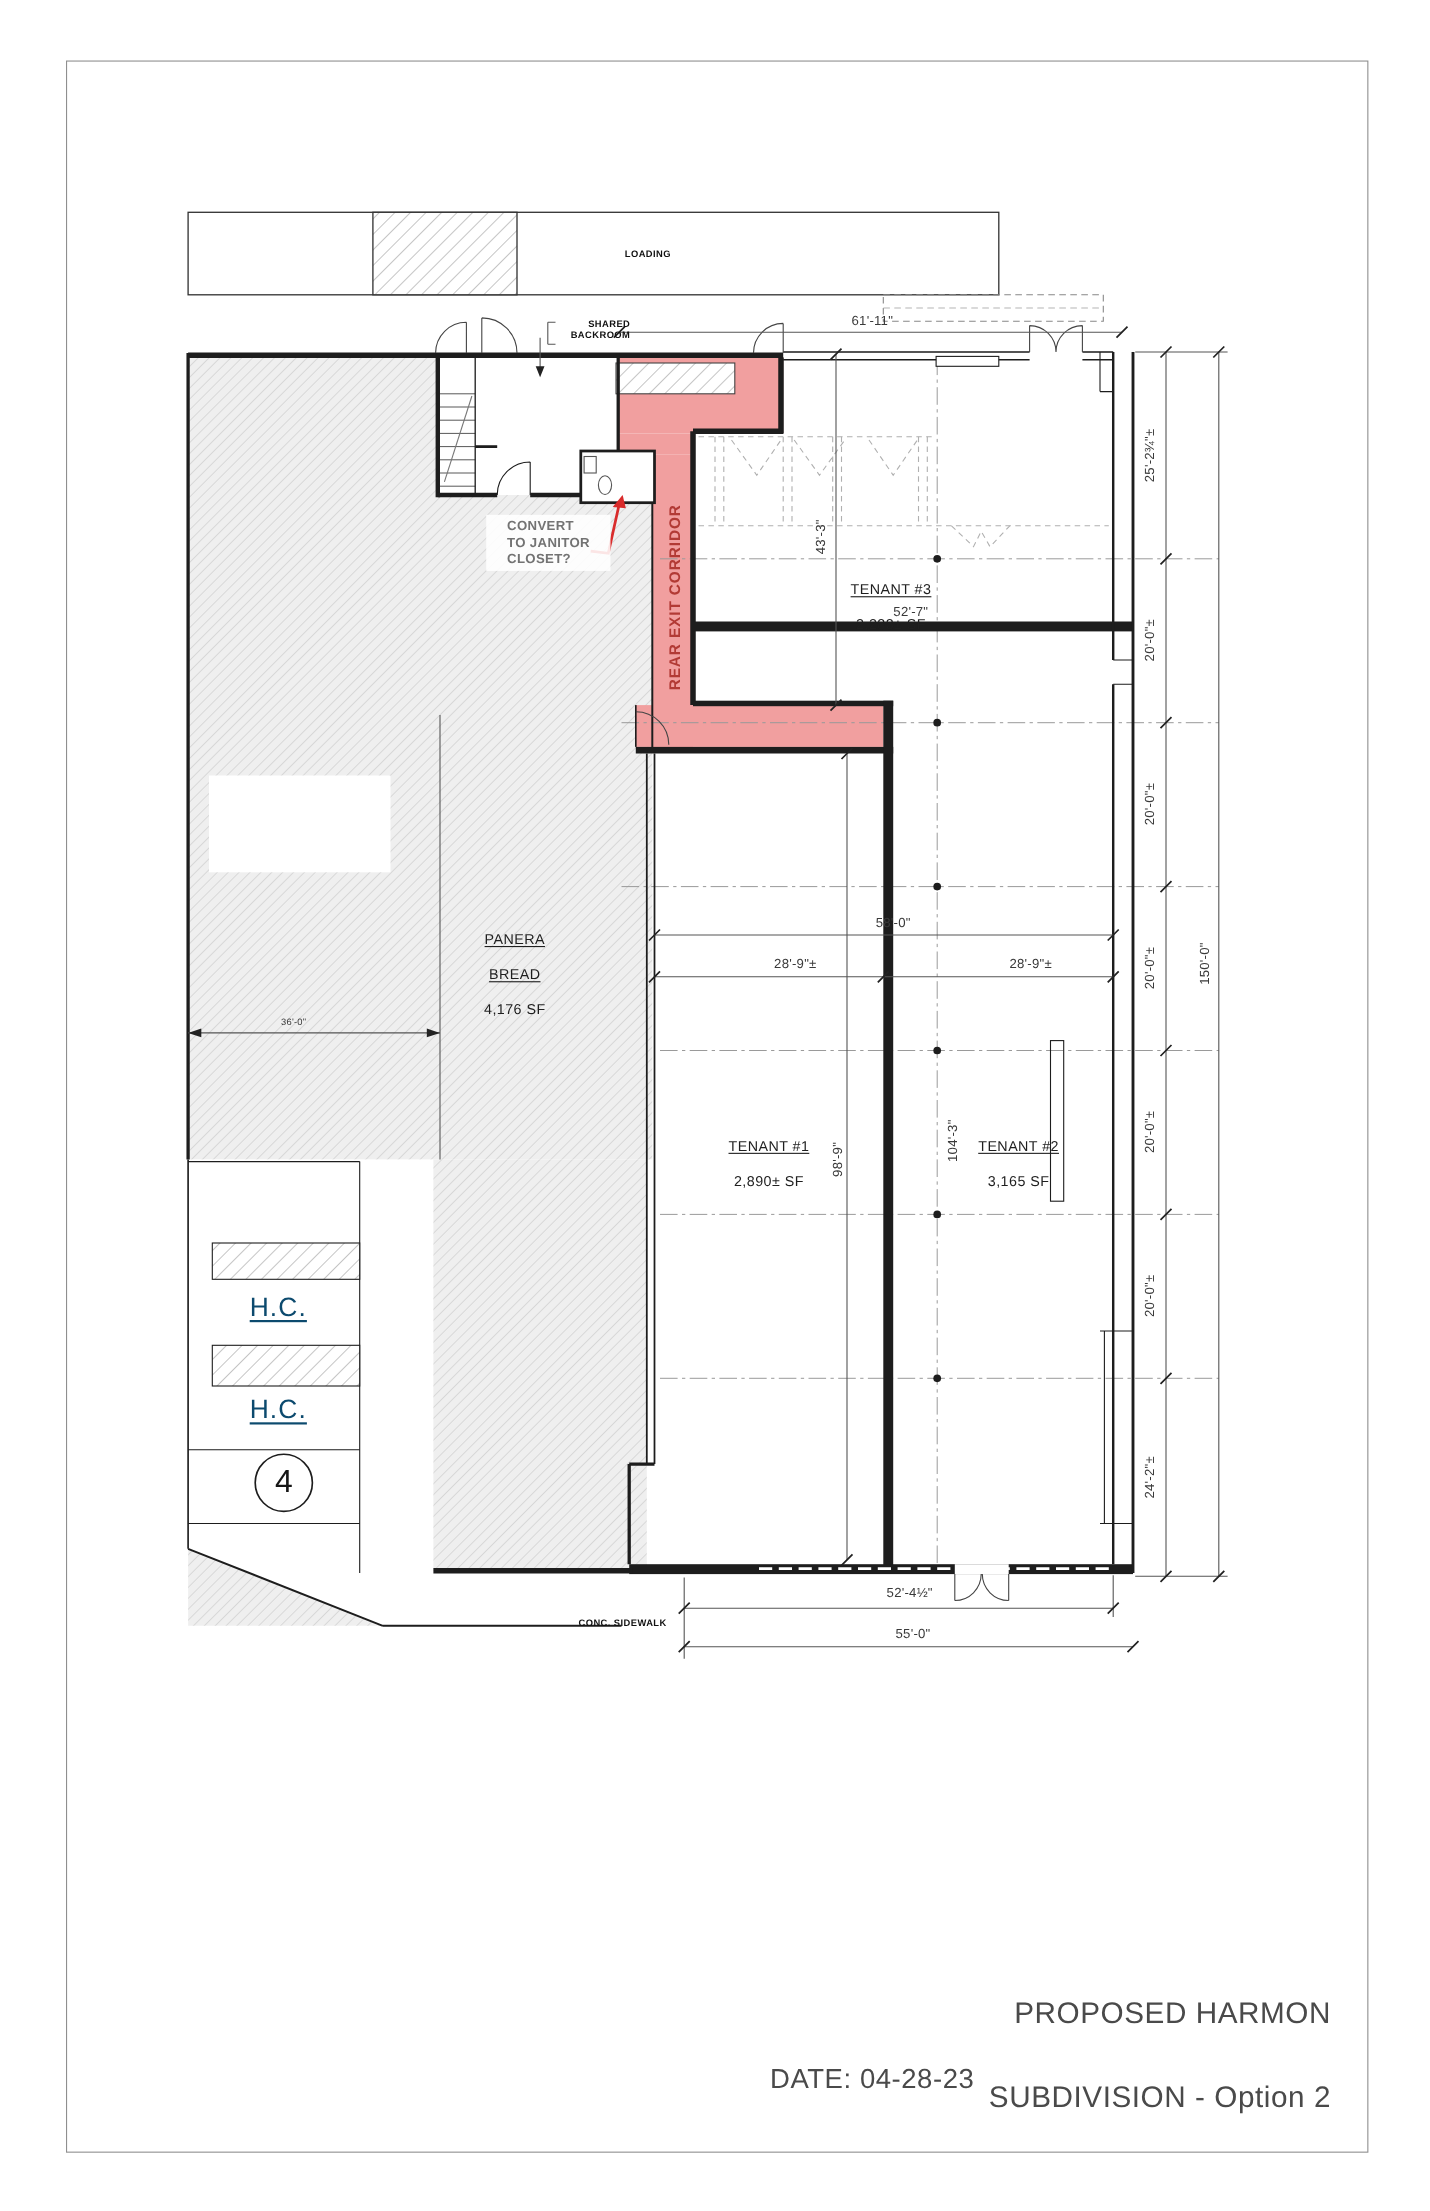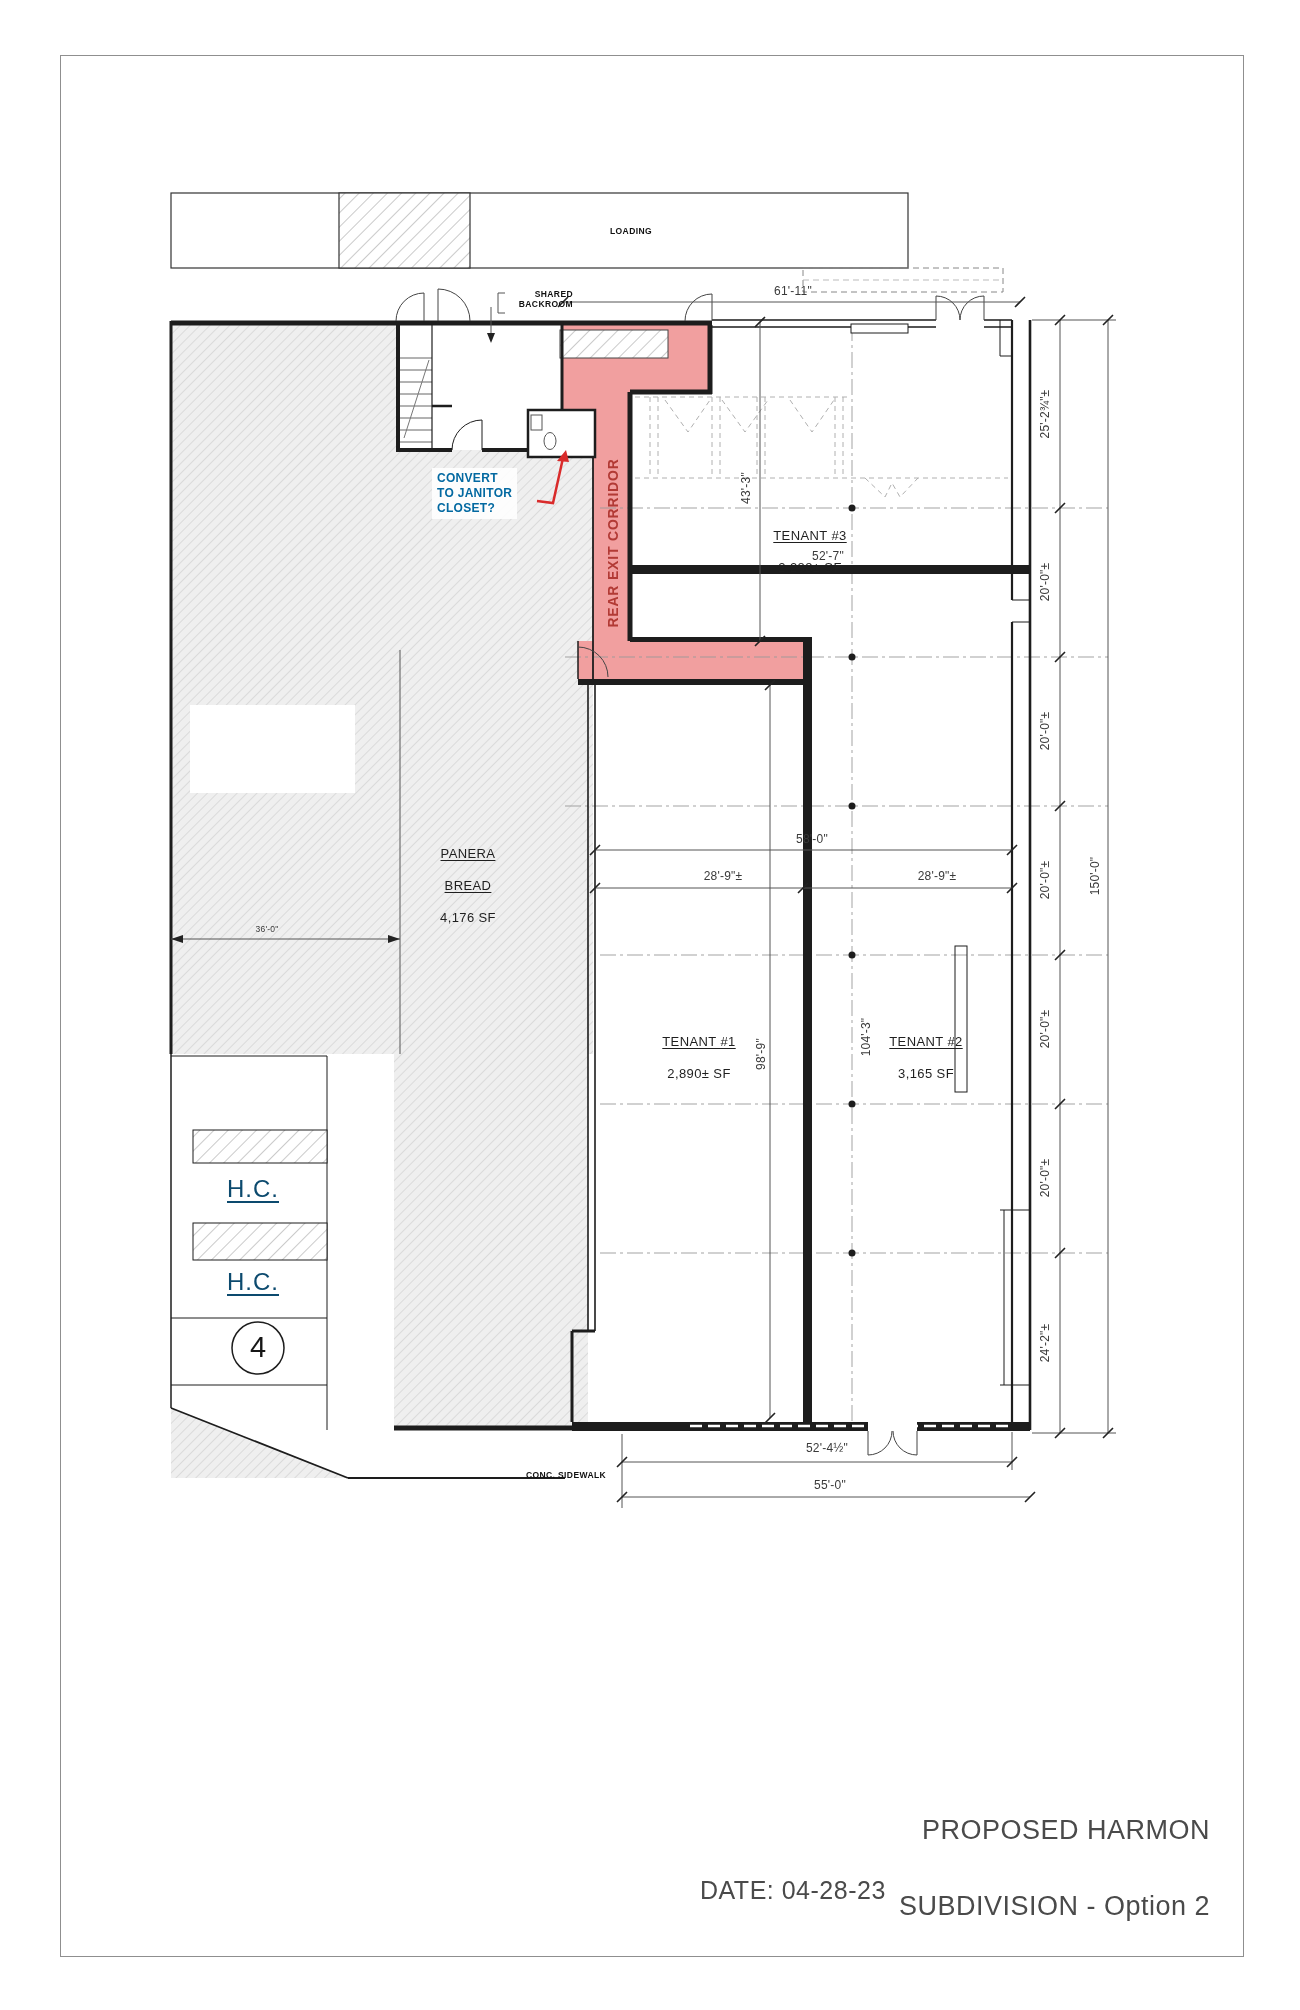--- a/index.html
+++ b/index.html
@@ -9,22 +9,22 @@
   .frame{position:absolute;left:60px;top:55px;width:1182px;height:1900px;
          border:1px solid #8f8f8f;}
   .lbl{position:absolute;color:#2e2e2e;text-align:center;white-space:pre-line;}
   .rot{transform:rotate(-90deg);transform-origin:center center;}
   .dim{font-size:12px;color:#3a3a3a;letter-spacing:.2px;line-height:14px;}
   .tiny{font-size:8.5px;font-weight:bold;color:#111;letter-spacing:.4px;line-height:10px;}
   .tenant{font-size:13px;color:#1f1f1f;line-height:16px;letter-spacing:.4px;}
   .u{text-decoration:underline;text-underline-offset:2px;}
   .hc{font-size:24px;color:#0c4a6e;letter-spacing:1px;text-decoration:underline;text-underline-offset:4px;}
   .count{font-size:29px;color:#161616;}
-  .note{font-size:12px;font-weight:600;color:#0369a1;line-height:15px;text-align:left;
-        background:rgba(255,255,255,.88);padding:3px 5px;letter-spacing:.3px;}
+  .note{font-size:12px;font-weight:600;color:#737373;line-height:15px;text-align:left;
+        background:rgba(255,255,255,.88);padding:3px 19px;letter-spacing:.3px;margin-left:10px;}
   .corr{font-size:14px;font-weight:700;color:#b23a35;letter-spacing:.8px;}
   .title{font-size:27px;color:#4a4a4a;text-align:right;line-height:38px;letter-spacing:.5px;}
   .date{font-size:25px;color:#4a4a4a;text-align:left;letter-spacing:.5px;}
 </style>
 </head>
 <body>
 
 <div id="sheet">
   <div class="frame"></div>
 
@@ -184,21 +184,21 @@
       <polygon points="400,939 388,935 388,943"></polygon>
       <polygon points="491,343 487,333 495,333"></polygon>
     </g>
 
     <g>
       <path d="M537,501 L553,503 L563,458" stroke="#d92b2b" stroke-width="2.5" fill="none"></path>
       <polygon points="566,450 557,461 569,462" fill="#d92b2b"></polygon>
     </g>
   </svg>
 
-  <div class="lbl tiny" style="left:581px;top:226px;width:100px;">LOADING</div>
+  <div class="lbl tiny" style="left:539px;top:226px;width:100px;">LOADING</div>
   <div class="lbl tiny" style="left:503px;top:289px;width:70px;text-align:right;">SHARED
 BACKROOM</div>
   <div class="lbl dim" style="left:743px;top:284px;width:100px;">61'-11"</div>
 
   <div class="lbl note" style="left:432px;top:468px;">CONVERT
 TO JANITOR
 CLOSET?</div>
   <div class="lbl corr rot" style="left:498px;top:535px;width:230px;height:16px;">REAR EXIT CORRIDOR</div>
 
   <div class="lbl tenant" style="left:745px;top:512px;width:130px;">

